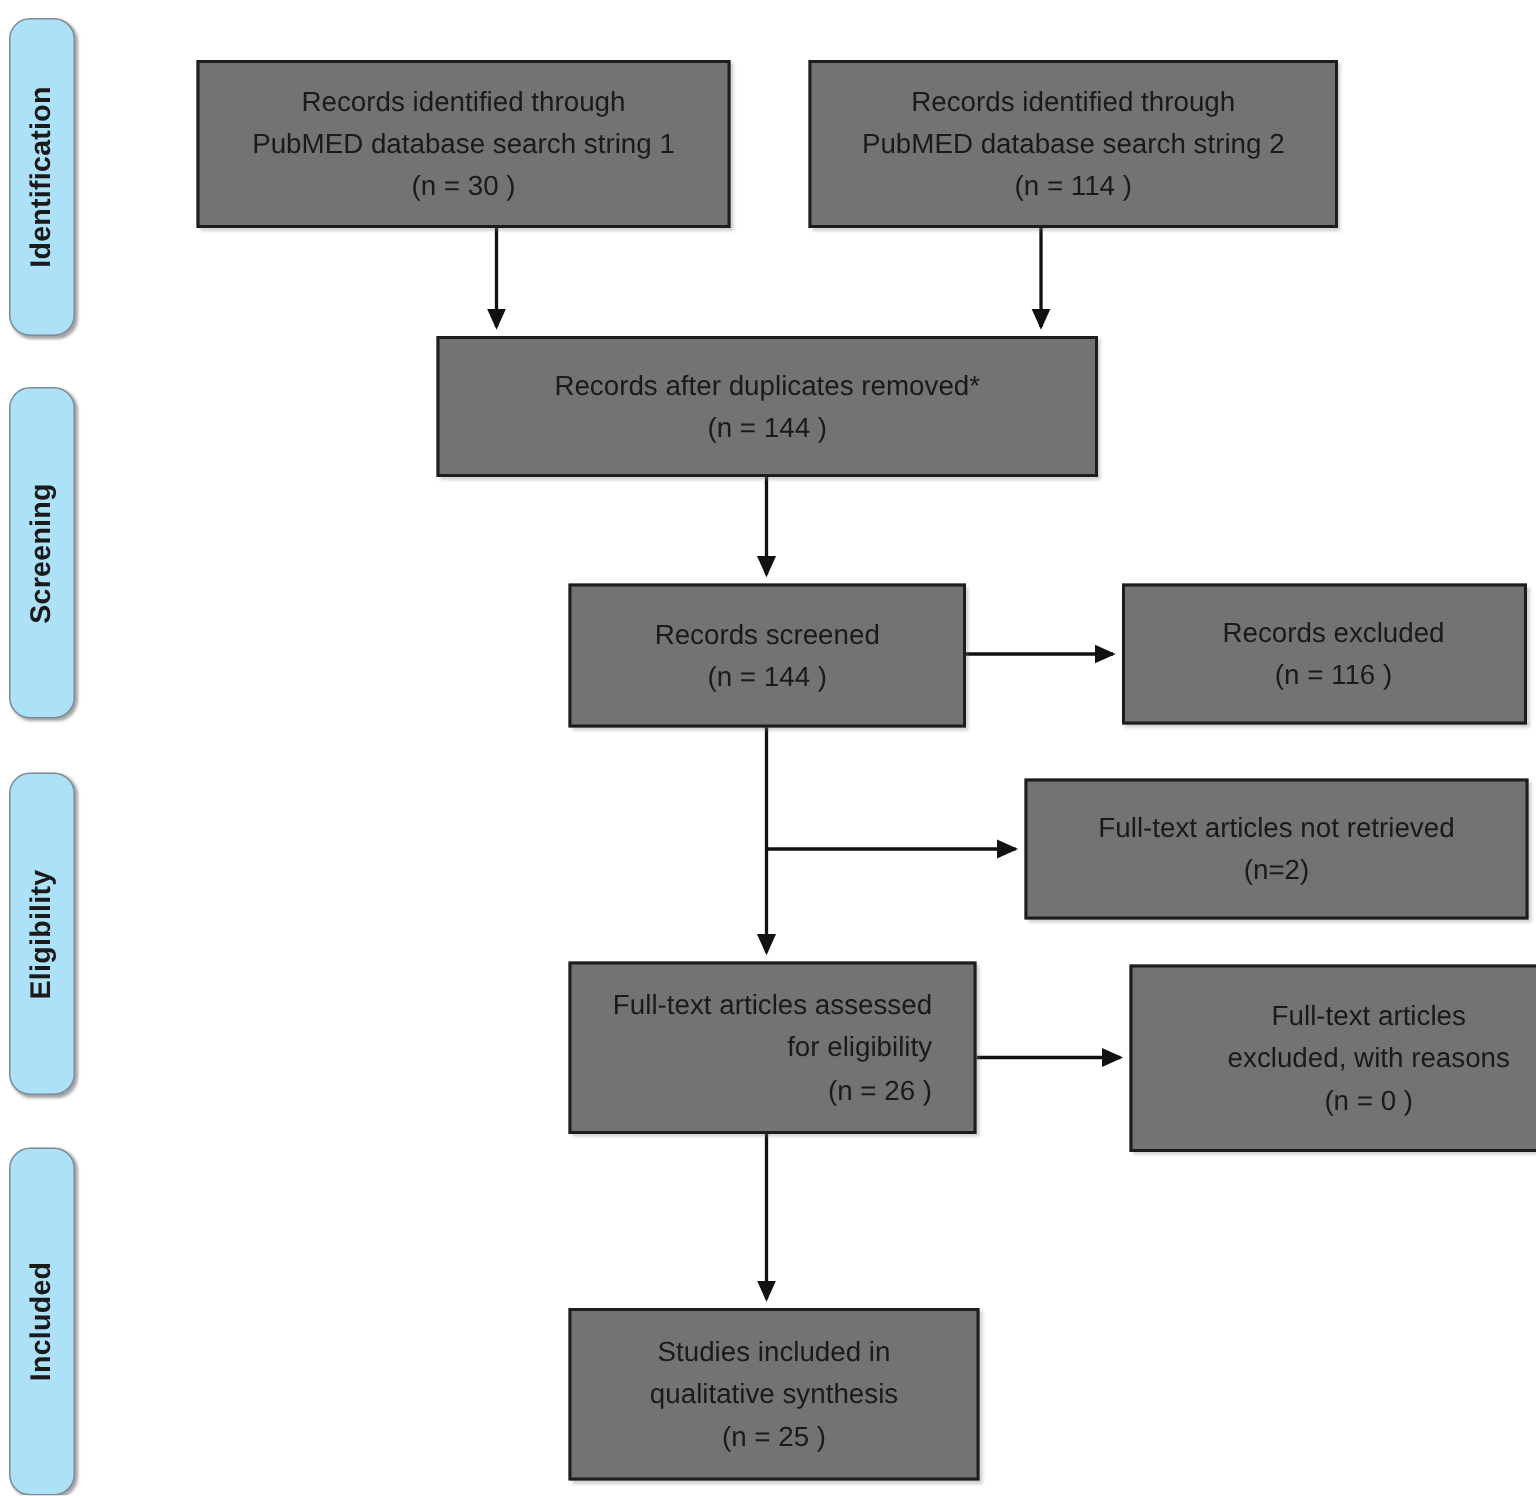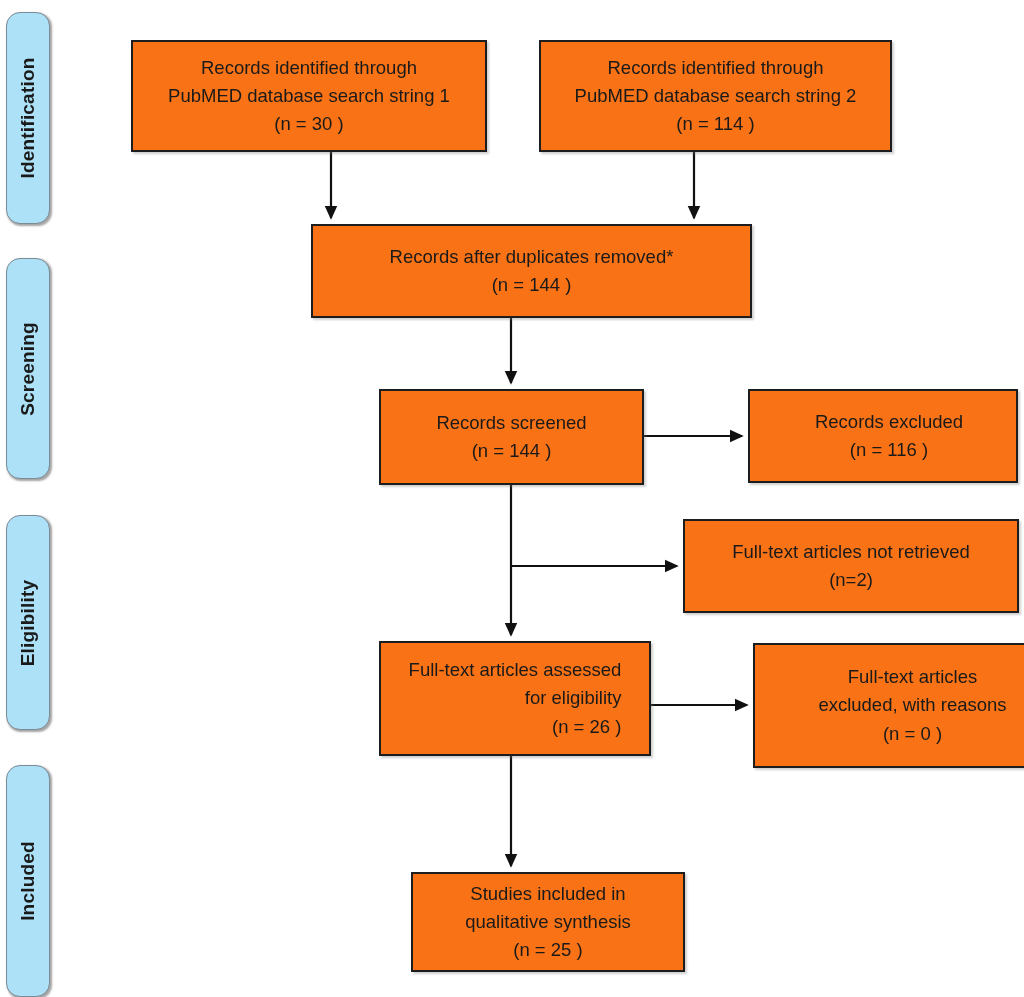--- a/index.html
+++ b/index.html
@@ -38,21 +38,21 @@
     white-space: nowrap;
     font-size: 19px;
     font-weight: bold;
     color: #1a1a1a;
     letter-spacing: 0.2px;
   }
 
   
   .flow-box {
     position: absolute;
-    background: #f97316;
+    background: #737373;
     border: 2.2px solid #1d1d1d;
     box-sizing: border-box;
     display: flex;
     align-items: center;
     justify-content: center;
     text-align: center;
     box-shadow: 2px 2px 2px rgba(120,120,120,0.35);
   }
   .flow-box .box-text {
     font-size: 18.5px;
@@ -122,21 +122,21 @@
 PubMED database search string 1
 (n =  30 )</span>
   </div>
 
   <div class="flow-box" style="left:539px; top:40px; width:353px; height:112px;">
     <span class="box-text">Records identified through
 PubMED database search string 2
 (n =  114 )</span>
   </div>
 
-  <div class="flow-box" style="left:291px; top:224px; width:441px; height:94px;margin-left:20px;">
+  <div class="flow-box" style="left:291px; top:224px; width:441px; height:94px;">
     <span class="box-text">Records after duplicates removed*
 (n =  144 )</span>
   </div>
 
   <div class="flow-box" style="left:379px; top:389px; width:265px; height:96px;align-items:center;">
     <span class="box-text">Records screened
 (n = 144  )</span>
   </div>
 
   <div class="flow-box" style="left:748px; top:389px; width:270px; height:94px;padding-left:12px;">
@@ -154,19 +154,19 @@
 for eligibility
 (n = 26  )</span>
   </div>
 
   <div class="flow-box" style="left:753px; top:643px; width:319px; height:125px;">
     <span class="box-text">Full-text articles
 excluded, with reasons
 (n = 0 )</span>
   </div>
 
-  <div class="flow-box" style="left:379px; top:872px; width:274px; height:100px;margin-left:32px;">
+  <div class="flow-box" style="left:379px; top:872px; width:274px; height:115px;">
     <span class="box-text">Studies included in
 qualitative synthesis
 (n =  25 )</span>
   </div>
 
 </div>
 
 </body></html>

